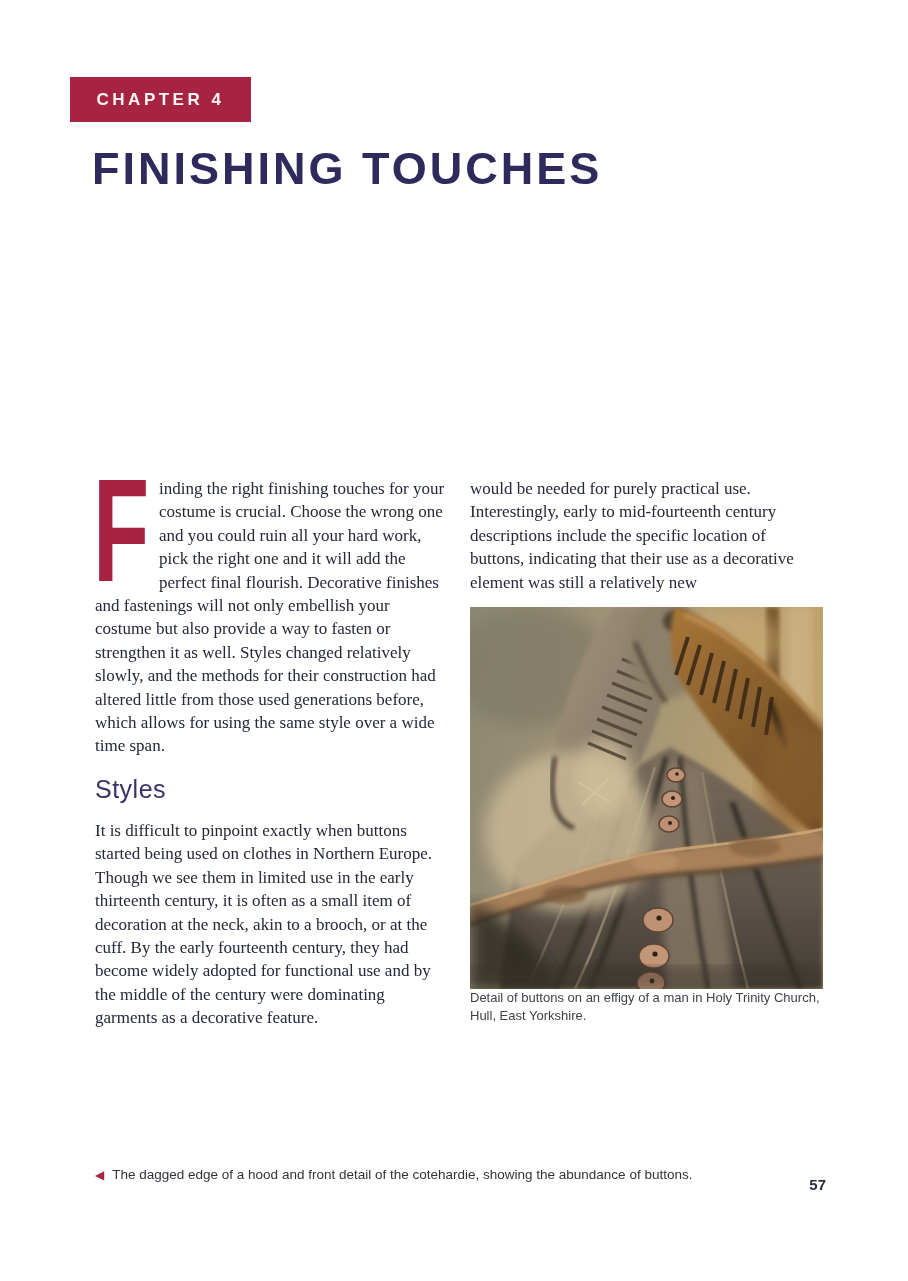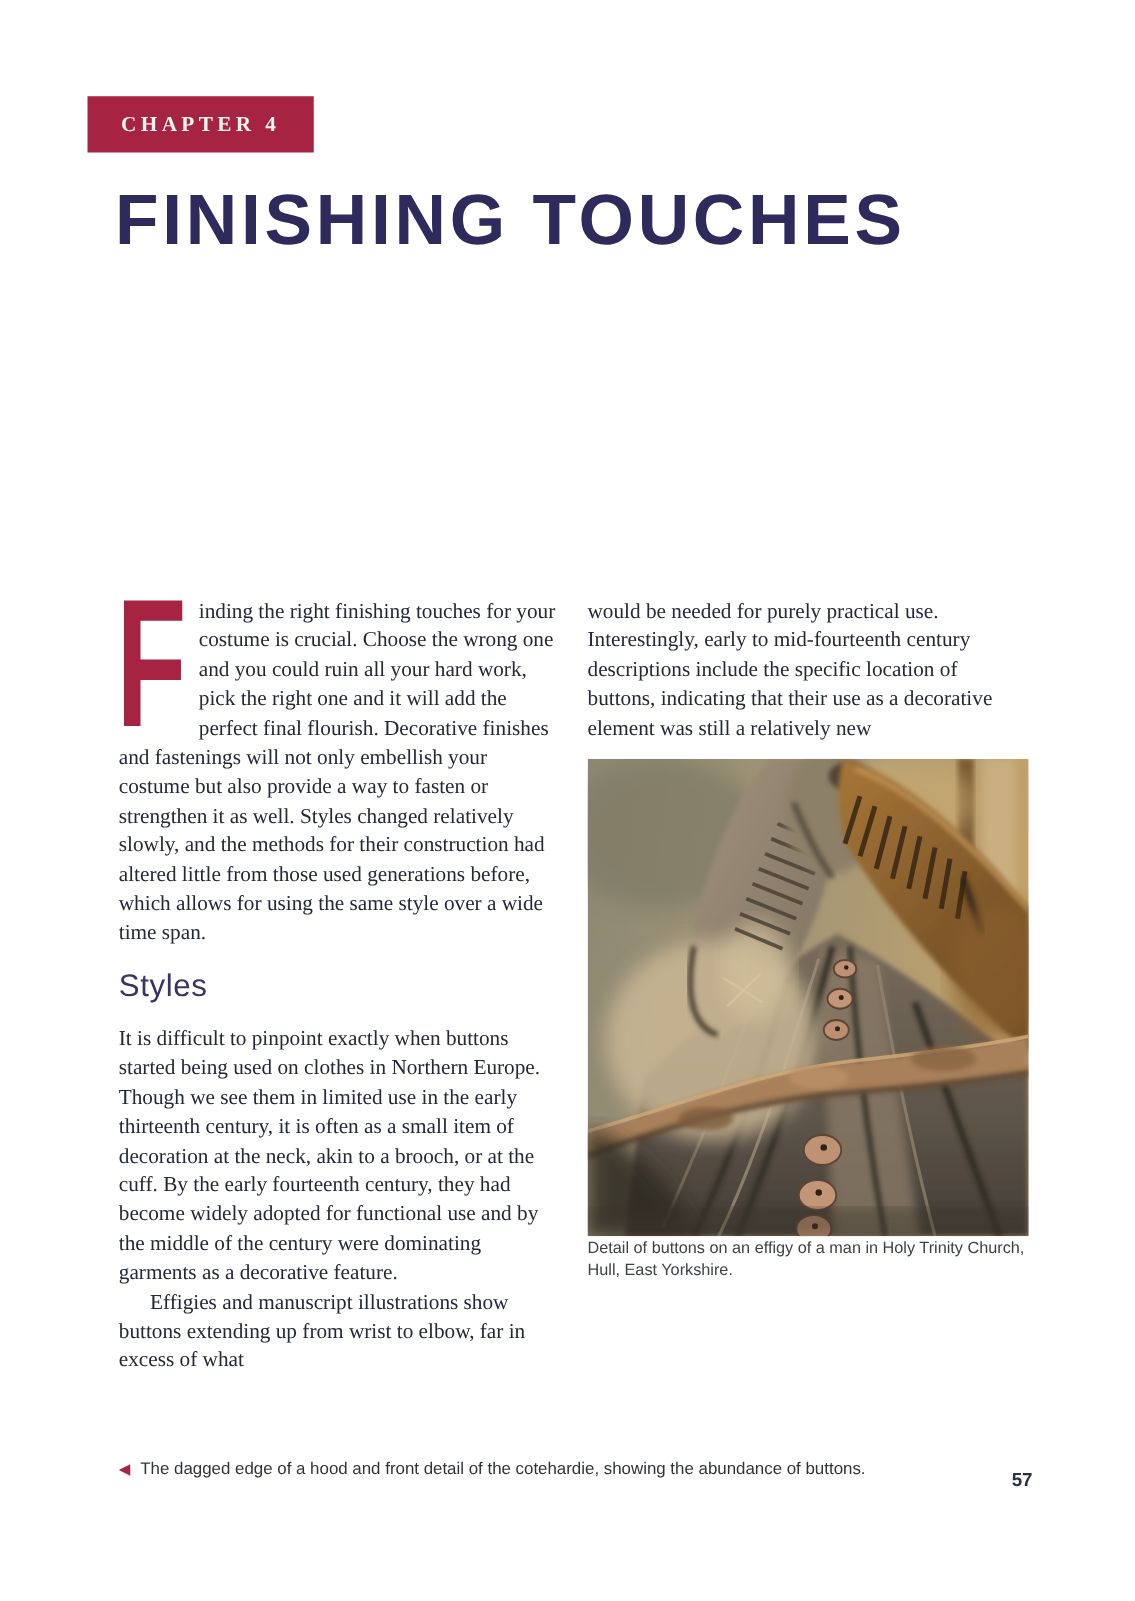--- a/index.html
+++ b/index.html
@@ -13,30 +13,30 @@
   .page{position:absolute;inset:0;background:#ffffff;}
 
   
   .badge{
     position:absolute;left:70px;top:77px;
     width:181px;height:45px;
     background:#a62342;
     display:flex;align-items:center;justify-content:center;
   }
   .badge span{
-    font-family:Liberation Serif, serif;
+    font-family:Liberation Sans, sans-serif;
     font-weight:bold;font-size:17px;letter-spacing:3.5px;
     color:#fdf5f2;
   }
 
   
   .title{
     position:absolute;left:92px;top:143px;margin:0;
     font-family:"Liberation Sans",sans-serif;
-    font-weight:bold;font-size:57px;letter-spacing:3px;
+    font-weight:bold;font-size:45px;letter-spacing:3px;
     color:#2e2a5b;
     white-space:nowrap;
   }
 
   
   .col{position:absolute;top:477px;}
   .col-left{left:95px;width:352px;}
   .col-right{left:470px;width:354px;}
 
   .body{
@@ -109,21 +109,20 @@
   <h1 class="title">FINISHING TOUCHES</h1>
 
   <div class="col col-left">
     <p class="body">
       <span class="dropcap">
           <span class="dropcap-letter">F</span>
         </span><span>inding the right finishing touches for your costume is crucial. Choose the wrong one and you could ruin all your hard work, pick the right one and it will add the perfect final flourish. Decorative finishes and fastenings will not only embellish your costume but also provide a way to fasten or strengthen it as well. Styles changed relatively slowly, and the methods for their construction had altered little from those used generations before, which allows for using the same style over a wide time span.</span>
     </p>
     <h2 class="section-heading">Styles</h2>
     <p class="body">It is difficult to pinpoint exactly when buttons started being used on clothes in Northern Europe. Though we see them in limited use in the early thirteenth century, it is often as a small item of decoration at the neck, akin to a brooch, or at the cuff. By the early fourteenth century, they had become widely adopted for functional use and by the middle of the century were dominating garments as a decorative feature.</p>
-    <p class="body indent">Effigies and manuscript illustrations show buttons extending up from wrist to elbow, far in excess of what</p>
   </div>
 
   <div class="col col-right">
     <p class="body">would be needed for purely practical use. Interestingly, early to mid-fourteenth century descriptions include the specific location of buttons, indicating that their use as a decorative element was still a relatively new</p>
 
     <figure class="photo-figure">
       <div class="photo">
         <svg width="353" height="382" viewBox="0 0 353 382" xmlns="http://www.w3.org/2000/svg">
           <defs>
             <linearGradient id="bg" x1="0" y1="0" x2="1" y2="0.15">

